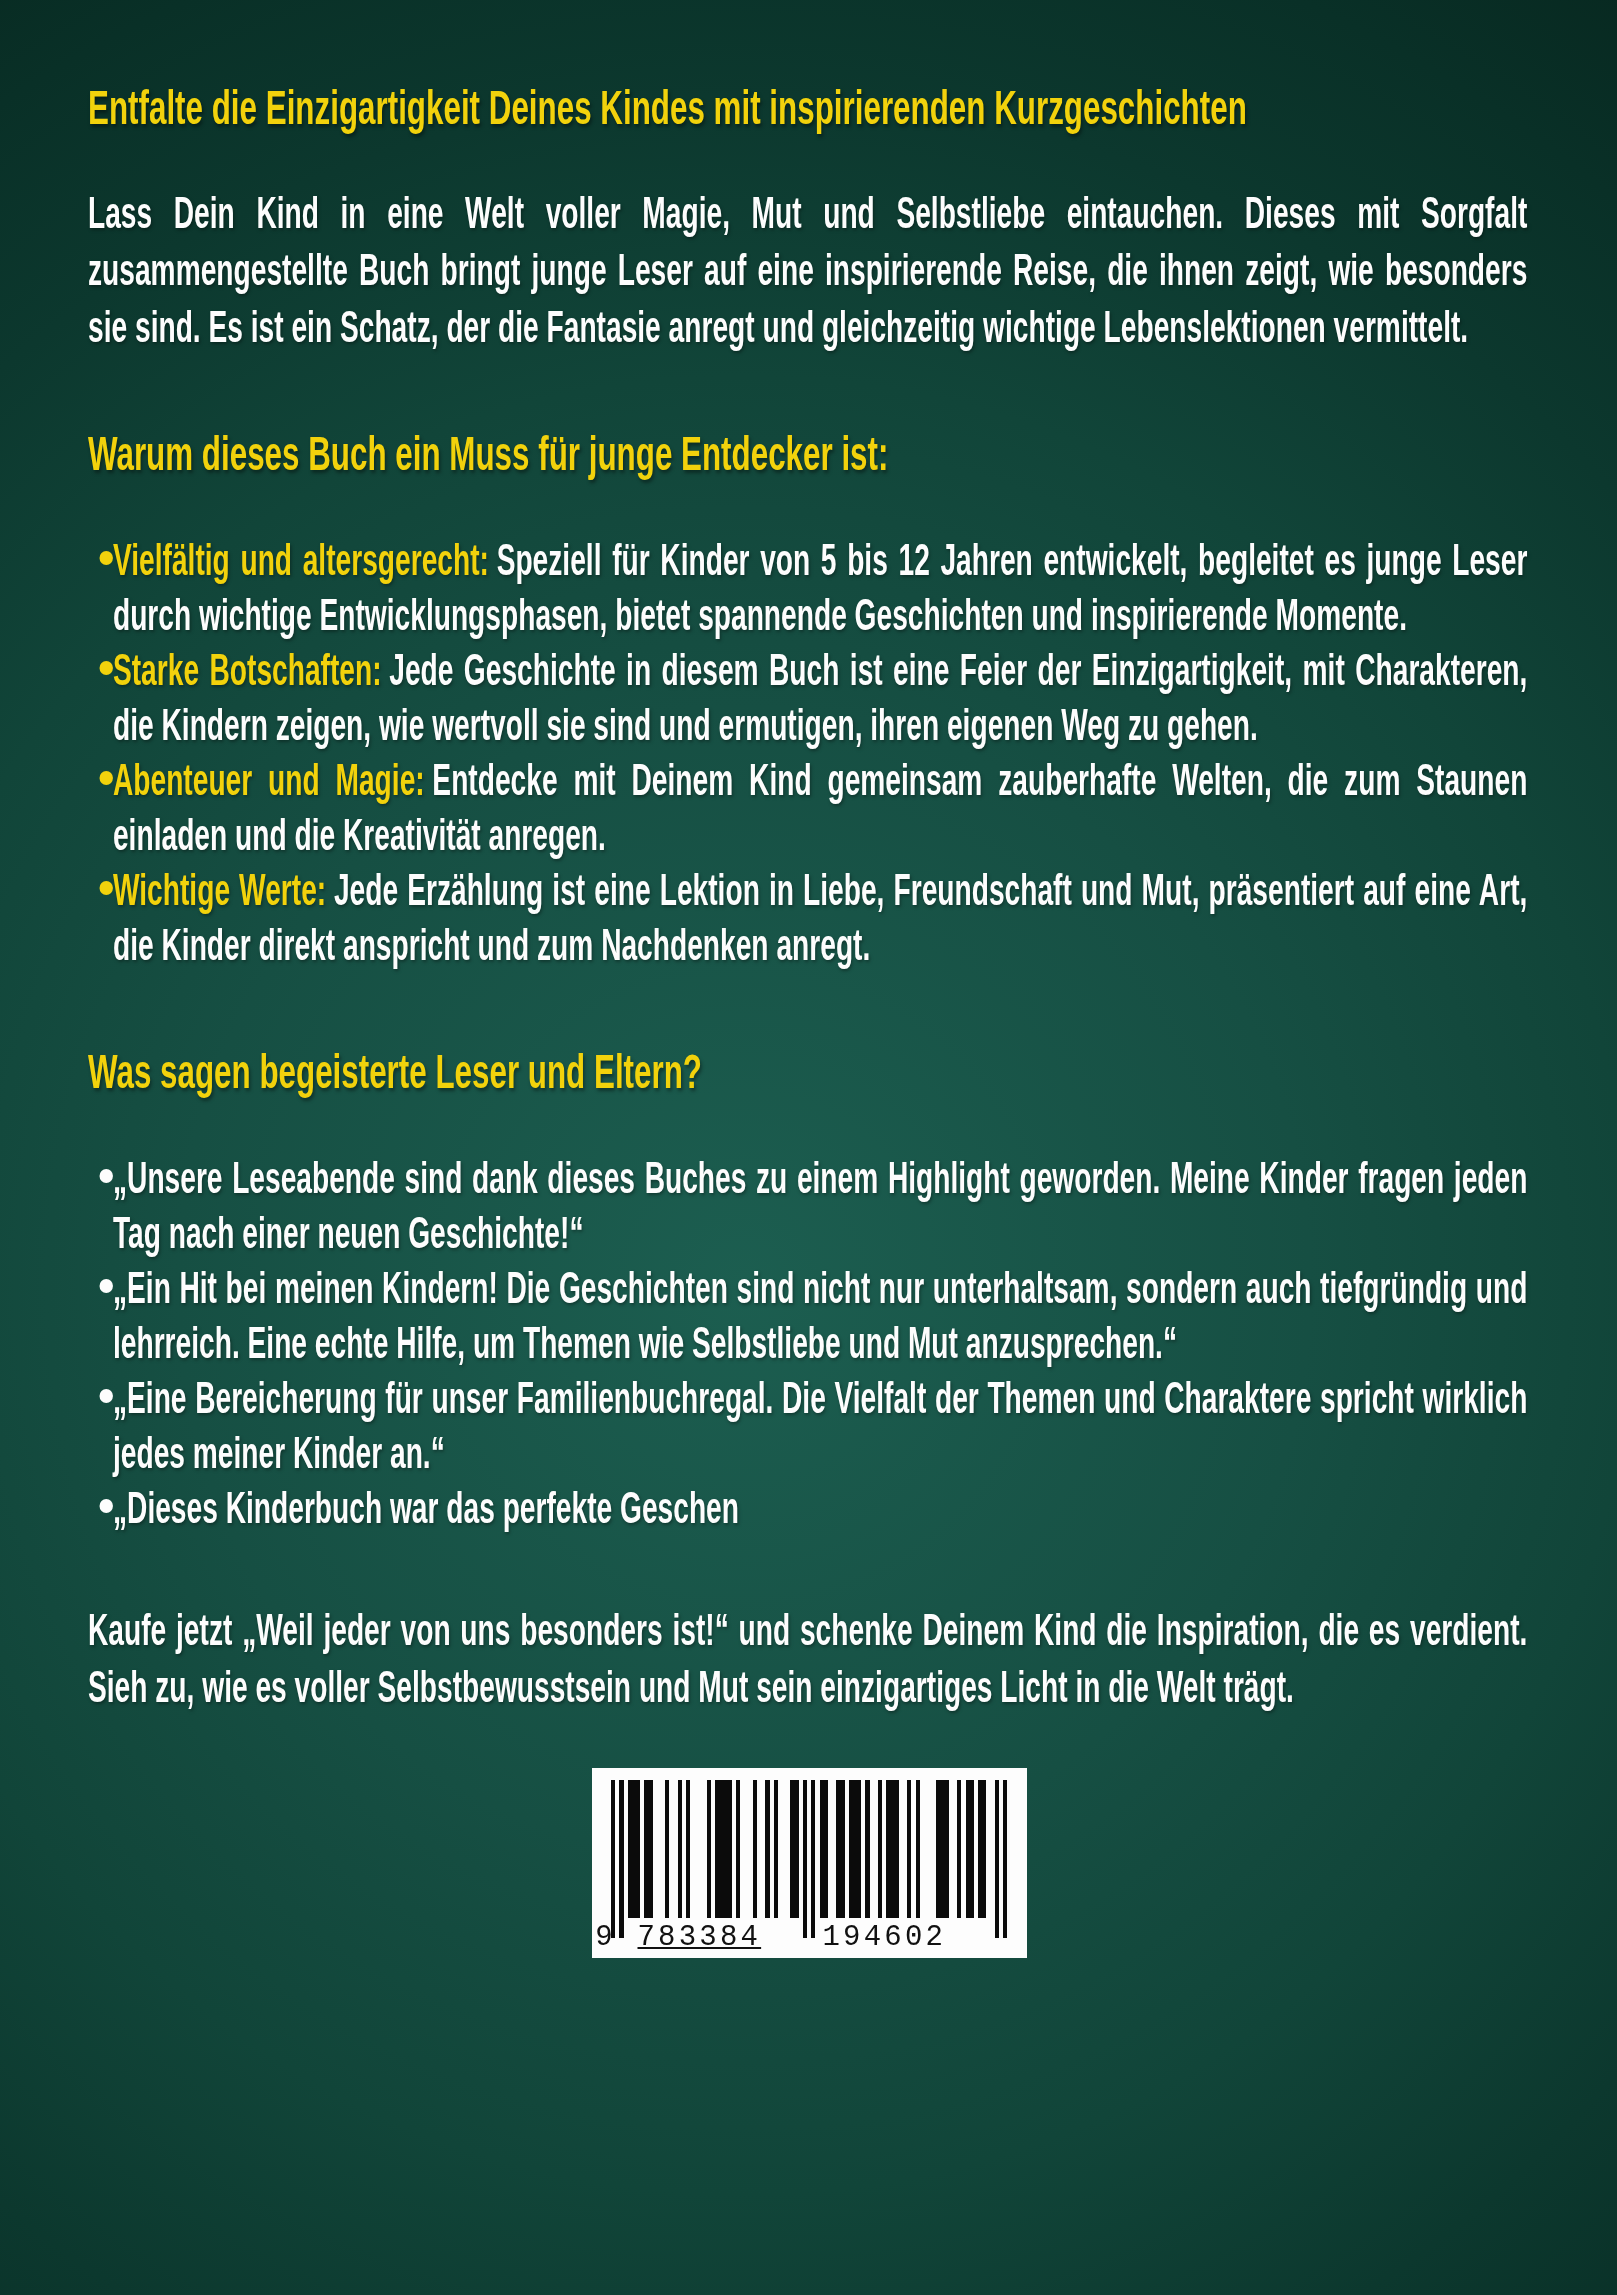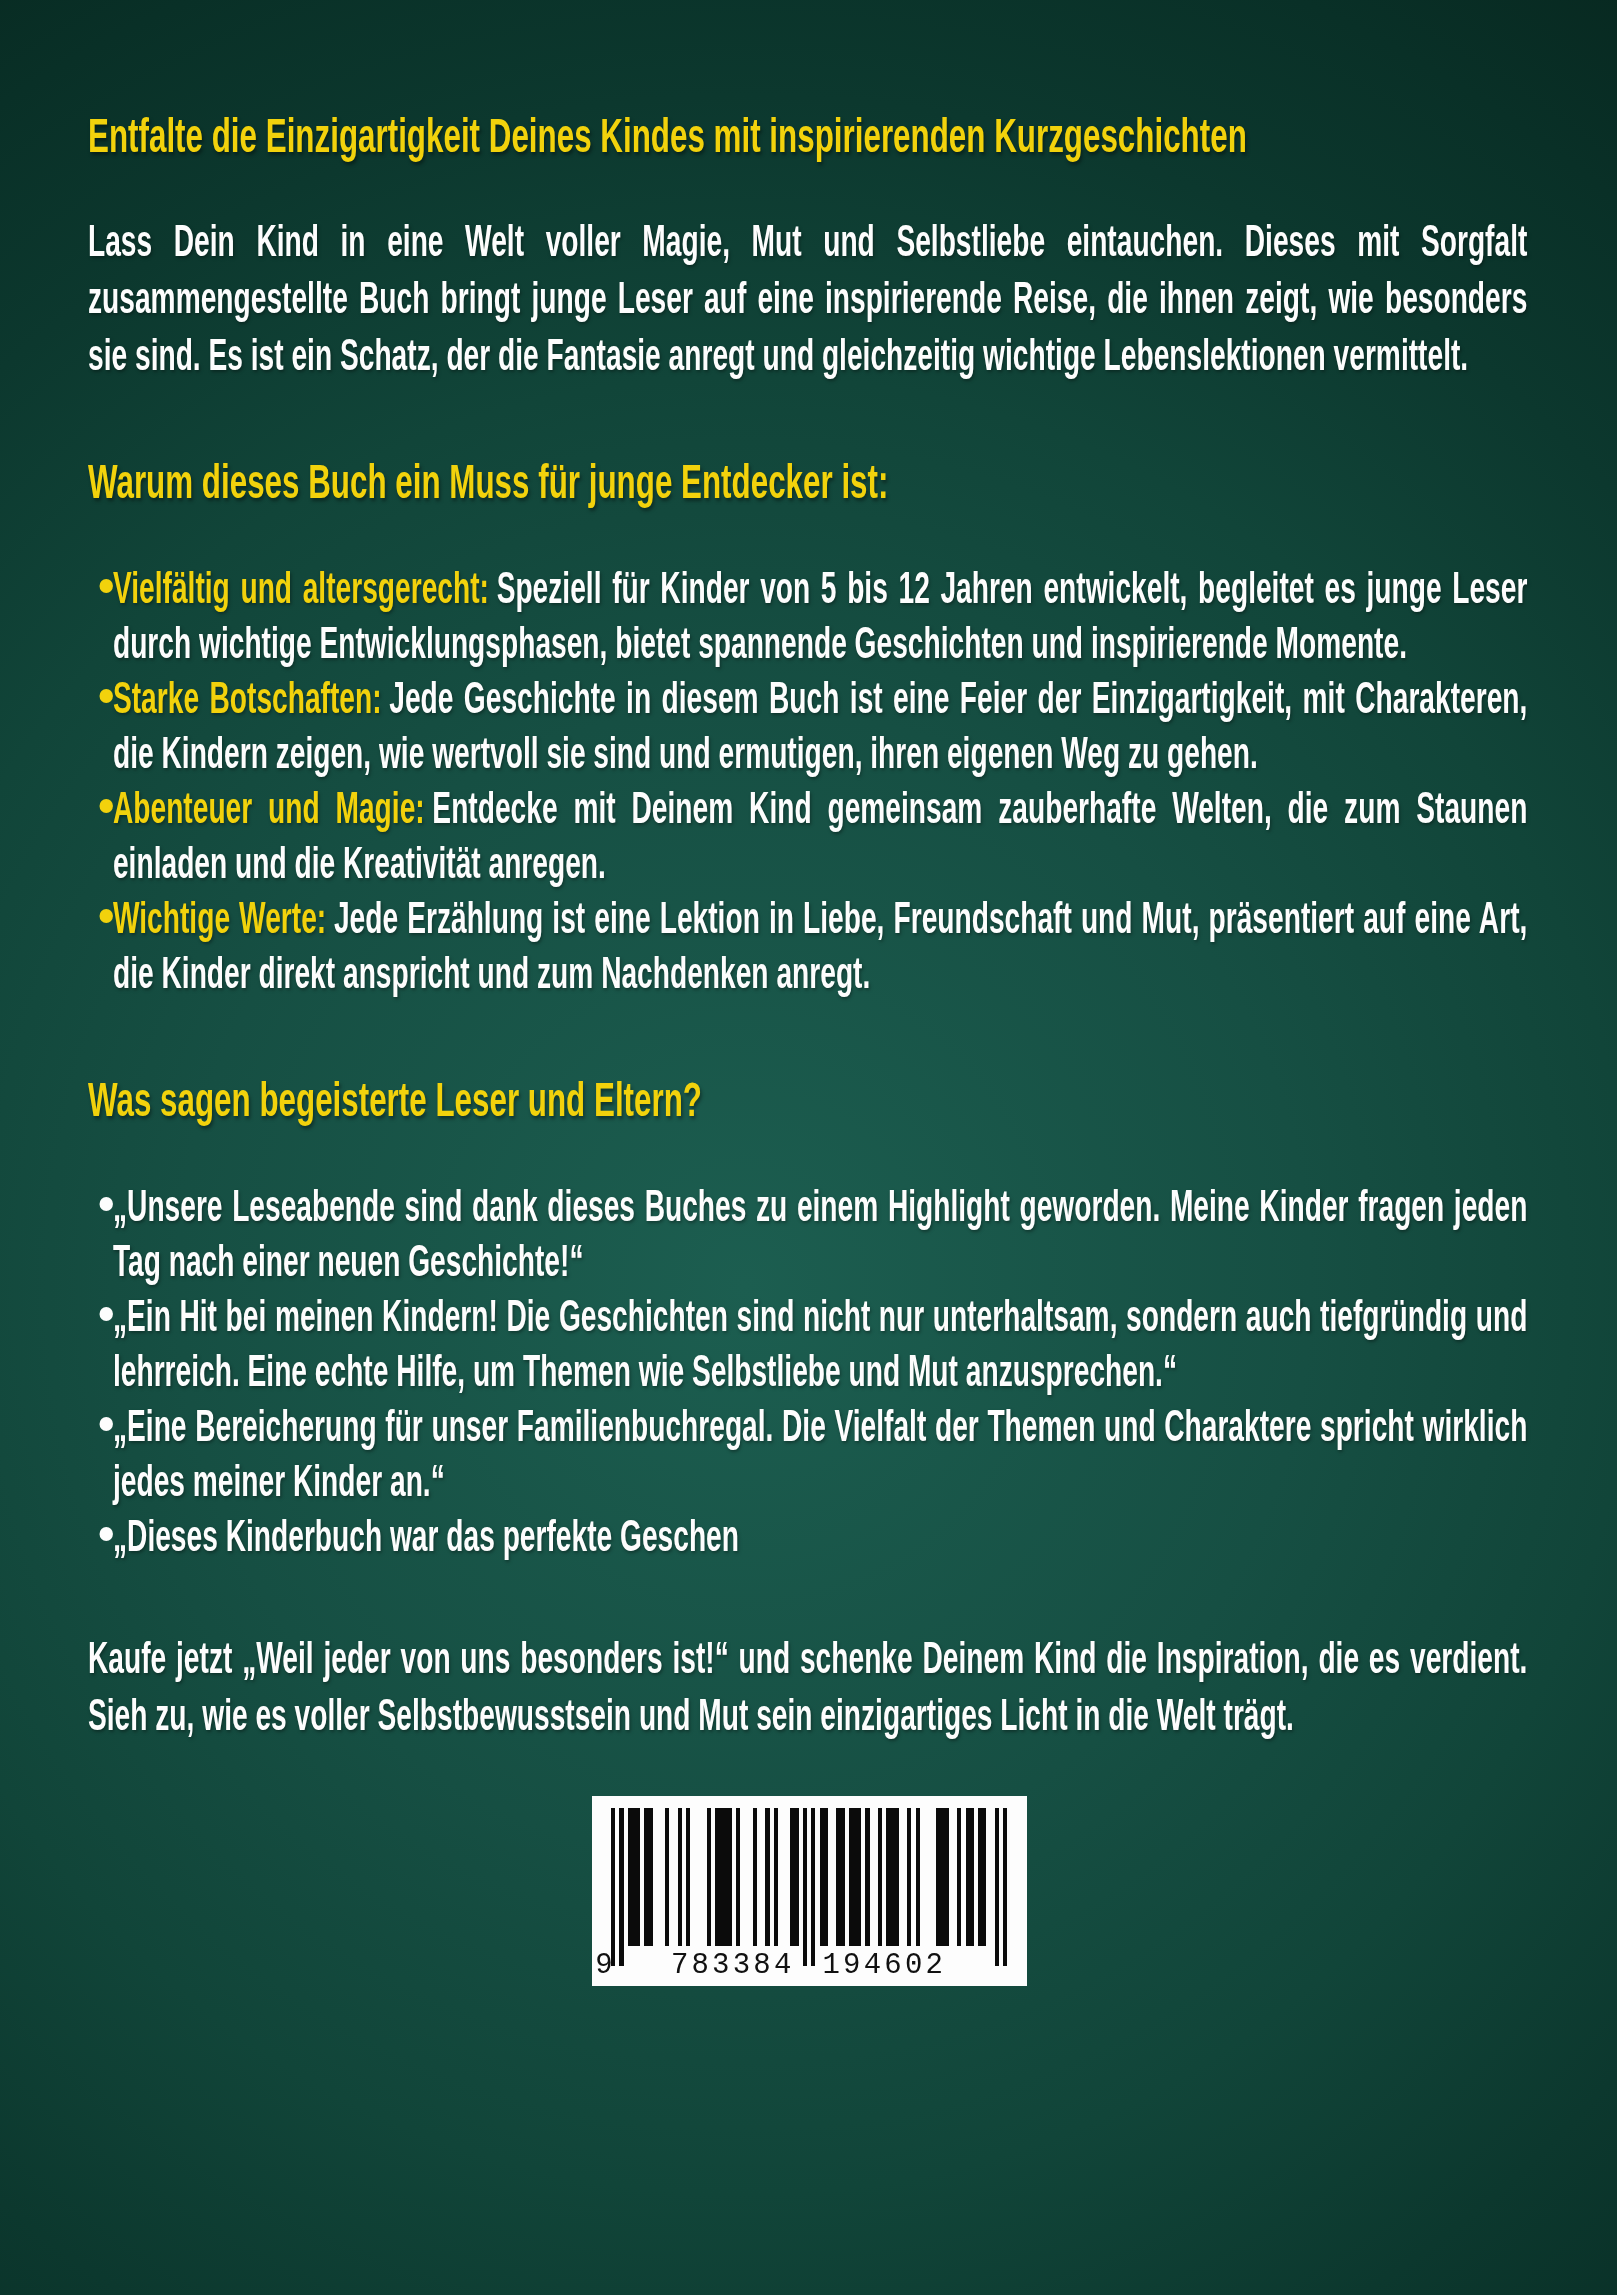--- a/index.html
+++ b/index.html
@@ -4,21 +4,21 @@
 <style>
   html,body{margin:0;padding:0;}
   body{
     width:1618px;height:2295px;overflow:hidden;
     font-family:"Liberation Sans",sans-serif;font-weight:bold;
     color:var(--white,#fdfdfd);
     background:radial-gradient(ellipse 100% 72% at 46% 56%,
       #1c5e50 0%, #164f43 35%, #114539 55%, #0c382e 72%, #093027 85%, #07261e 100%);
   }
   .page{position:relative;width:1618px;height:2295px;}
-  .text-col{padding:102px 0 0 88px;}
+  .text-col{padding:74px 0 0 88px;}
   .squeeze{transform:scaleX(0.64);transform-origin:0 0;width:2249px;}
   h1,h2{
     color:var(--yellow,#f2d20c);
     font-size:49px;line-height:66px;margin:0;
     text-shadow:2.3px 2.8px 4.6px rgba(0,0,0,0.40);
   }
   h1{margin-bottom:44px;}
   .intro{
     font-size:44px;line-height:57px;margin:0 0 65px 0;
     text-align:justify;text-shadow:1.9px 2.3px 4.2px rgba(0,0,0,0.35);
@@ -48,21 +48,21 @@
   .bars{display:flex;align-items:flex-start;width:396px;margin:0 auto;padding-top:12px;}
   .module{width:4.2px;height:138px;}
   .bar{background:#0b0b0b;}
   .guard{height:158px;}
   .digits{
     position:absolute;left:0;right:0;bottom:3.7px;height:32px;
     font-family:"Liberation Mono",monospace;font-weight:normal;
     font-size:29px;color:#111;
   }
   .d9{position:absolute;left:3.7px;bottom:0;}
-  .g1{position:absolute;left:46px;width:157px;bottom:0;text-align:right;letter-spacing:3.2px;}
+  .g1{position:absolute;left:46px;width:157px;bottom:0;text-align:left;letter-spacing:3.2px;text-decoration:underline;}
   .g2{position:absolute;left:231px;width:157px;bottom:0;letter-spacing:3.2px;}
 </style>
 </head>
 <body style="--yellow: #f2d20c; --white: #fdfdfd;">
 
 <div class="page">
   <div class="text-col">
     <div class="squeeze">
 
       <h1>Entfalte die Einzigartigkeit Deines Kindes mit inspirierenden Kurzgeschichten</h1>

